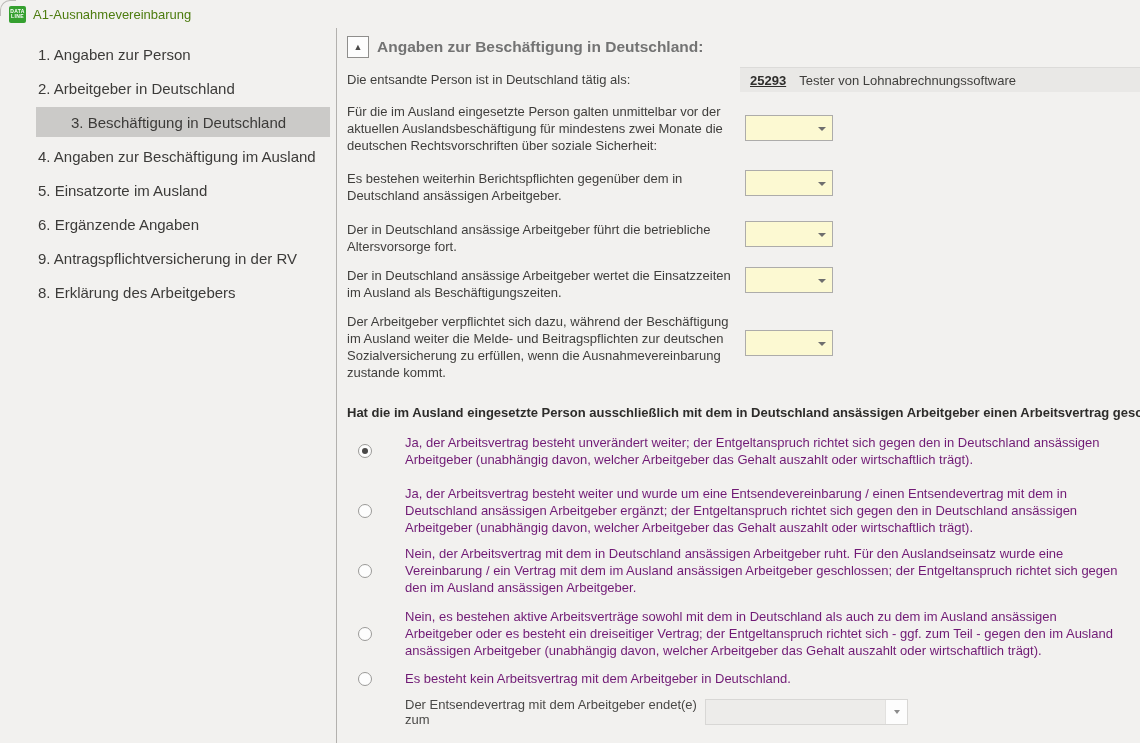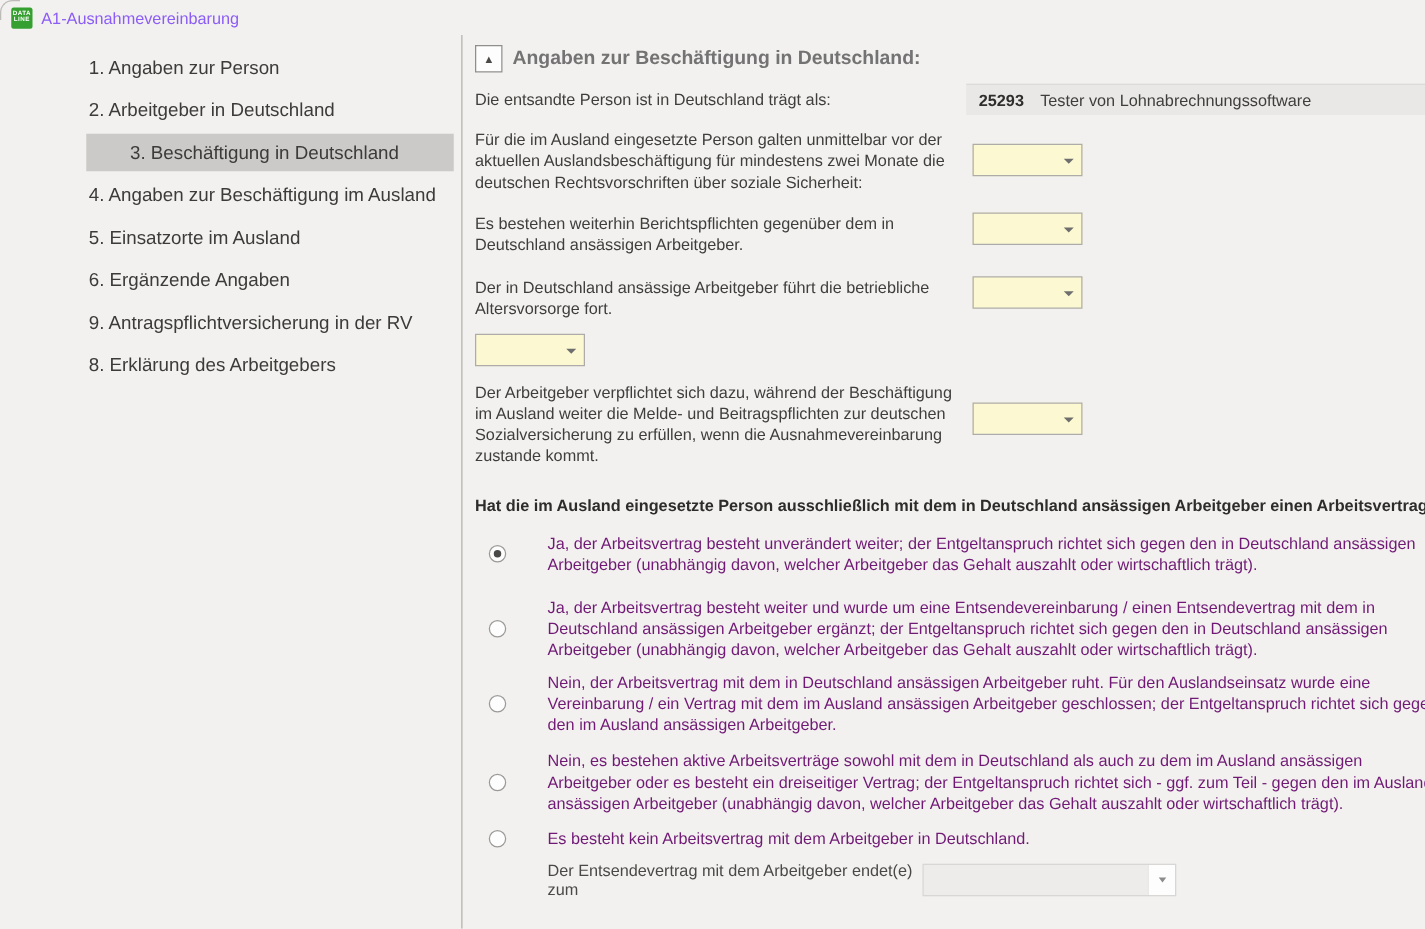--- a/index.html
+++ b/index.html
@@ -21,23 +21,23 @@
   }
   .logo {
     width:17px; height:17px; background:var(--logo-green,#35a02f);
     border-radius:2px; display:flex; flex-direction:column;
     align-items:center; justify-content:center; margin-right:7px;
   }
   .logo span {
     color:#fff; font-size:5px; line-height:5.5px; font-weight:bold;
     letter-spacing:0.4px; font-family:"Liberation Sans",sans-serif;
   }
-  .win-title { font-size:13px; color:#8b5cf6; }
-  
-  .content { display:flex; height:715px;padding-left:33px; }
+  .win-title { font-size:13px; color:#4d7c0f; }
+  
+  .content { display:flex; height:715px; }
   .sidebar {
     width:337px; flex:0 0 337px; border-right:1px solid #b3b1ae;
     padding-top:11px;
   }
   .side-item {
     height:30px; margin:0 6px 4px 3px; padding-left:35px;
     display:flex; align-items:center;
     font-size:15px; color:#3c3b39; cursor:default; white-space:nowrap;
   }
   .side-item.active { background:var(--active-gray,#cbcac8);margin-left:36px; }
@@ -52,21 +52,21 @@
   .section-title { font-size:15.5px; font-weight:bold; color:#737373; margin-left:8px; }
   
   .row { display:flex; align-items:flex-start; }
   .lbl { width:398px; font-size:13px; line-height:17px; color:#3f3e3c; padding-right:12px; }
   .activity-row { margin-top:9px; align-items:center; }
   .activity-row .lbl { width:393px; }
   .value-box {
     flex:1; height:25px; background:#e9e8e6; border-top:1px solid #dcdbd9;
     display:flex; align-items:center; font-size:13px; padding-left:10px;
   }
-  .value-box b { color:#2f2e2c; margin-right:13px; }
+  .value-box b { color:#2f2e2c; margin-right:13px;text-decoration:underline; }
   .combo {
     width:88px; height:26px; background:var(--dd-yellow,#fcf9d2);
     border:1px solid #adacaa; position:relative; cursor:pointer; flex:0 0 auto;
   }
   .combo .arrow {
     position:absolute; right:6px; top:11px; width:0; height:0;
     border-left:4px solid transparent; border-right:4px solid transparent;
     border-top:4px solid #6e6e6e;
   }
   .dd1 { margin-top:11px; }  .dd1 .combo { margin-top:12px; }
@@ -136,21 +136,21 @@
   <main class="main">
 
     <div class="section-header">
       <button class="collapse-btn">
         <span>▲</span>
       </button>
       <div class="section-title">Angaben zur Beschäftigung in Deutschland:</div>
     </div>
 
     <div class="row activity-row">
-      <div class="lbl">Die entsandte Person ist in Deutschland trägt als:</div>
+      <div class="lbl">Die entsandte Person ist in Deutschland tätig als:</div>
       <div class="value-box">
         <b>25293</b>
         <span>Tester von Lohnabrechnungssoftware</span>
       </div>
     </div>
 
     <div class="row dd1">
       <div class="lbl">Für die im Ausland eingesetzte Person galten unmittelbar vor der aktuellen Auslandsbeschäftigung für mindestens zwei Monate die deutschen Rechtsvorschriften über soziale Sicherheit:</div>
       <div class="combo">
         <span class="arrow"></span>
@@ -165,20 +165,21 @@
     </div>
 
     <div class="row dd3">
       <div class="lbl">Der in Deutschland ansässige Arbeitgeber führt die betriebliche Altersvorsorge fort.</div>
       <div class="combo">
         <span class="arrow"></span>
       </div>
     </div>
 
     <div class="row dd4">
+      <div class="lbl">Der in Deutschland ansässige Arbeitgeber wertet die Einsatzzeiten im Ausland als Beschäftigungszeiten.</div>
       <div class="combo">
         <span class="arrow"></span>
       </div>
     </div>
 
     <div class="row dd5">
       <div class="lbl">Der Arbeitgeber verpflichtet sich dazu, während der Beschäftigung im Ausland weiter die Melde- und Beitragspflichten zur deutschen Sozialversicherung zu erfüllen, wenn die Ausnahmevereinbarung zustande kommt.</div>
       <div class="combo">
         <span class="arrow"></span>
       </div>

